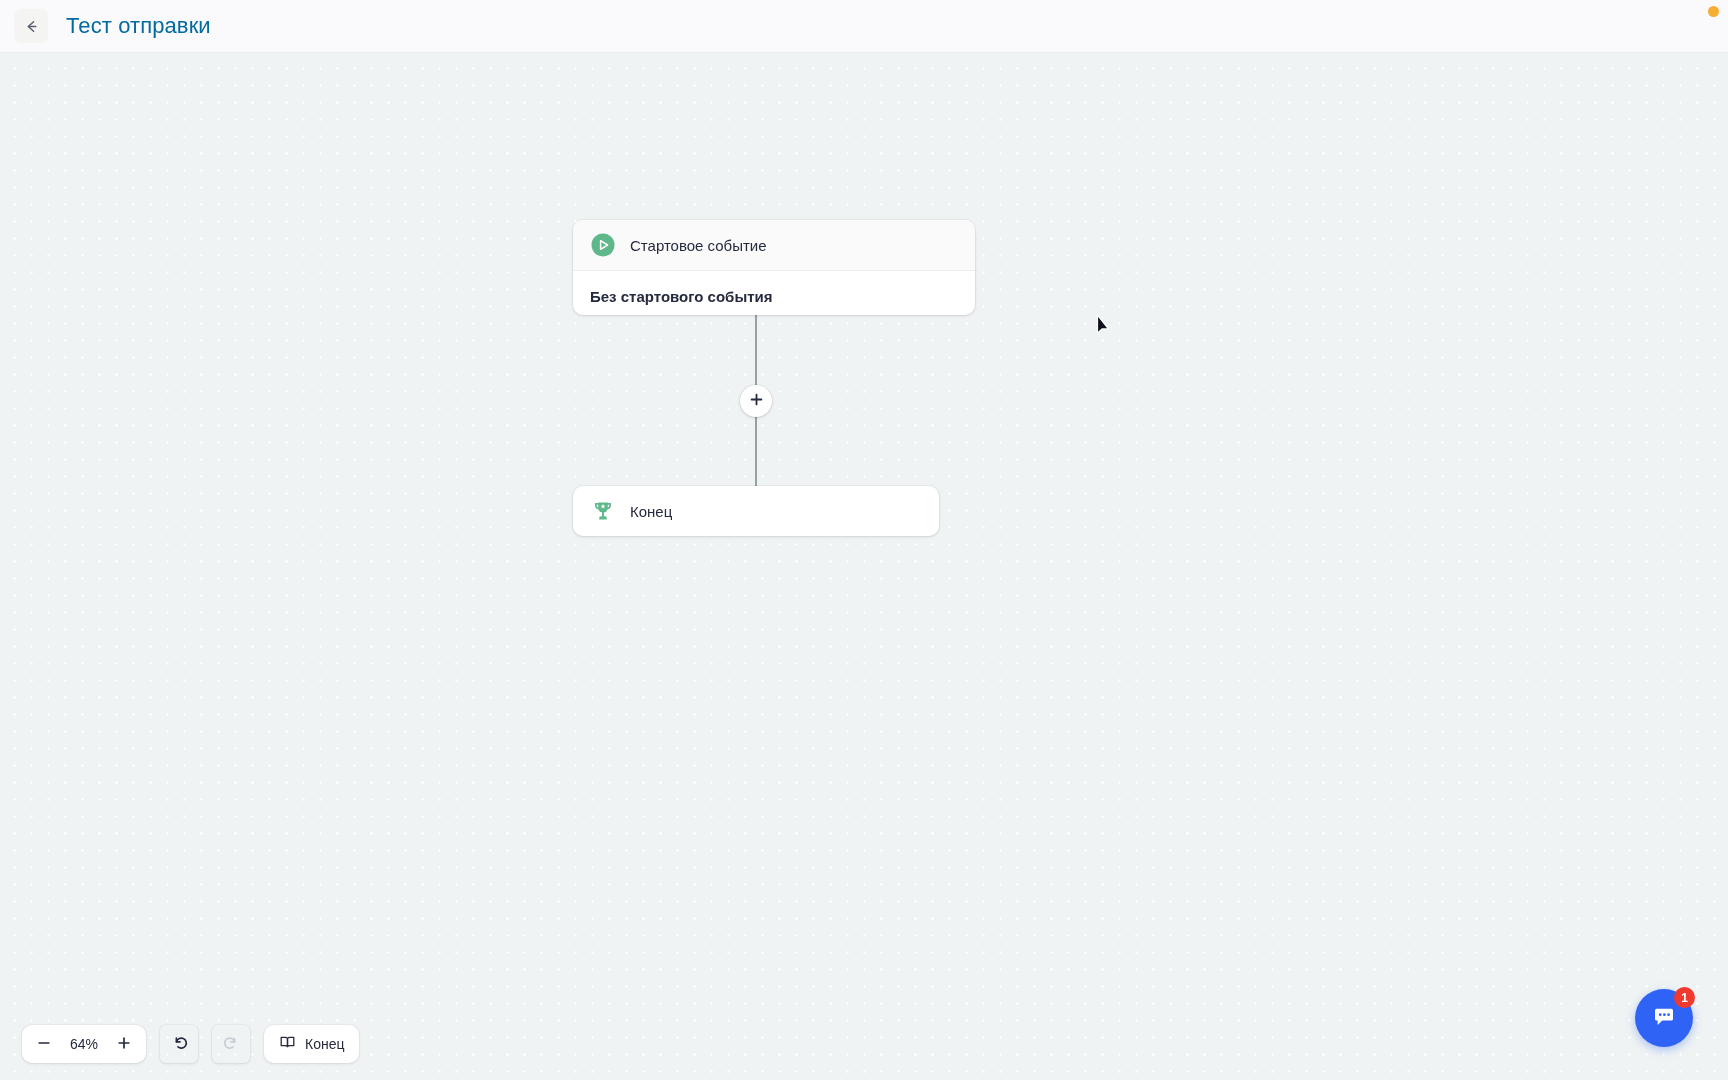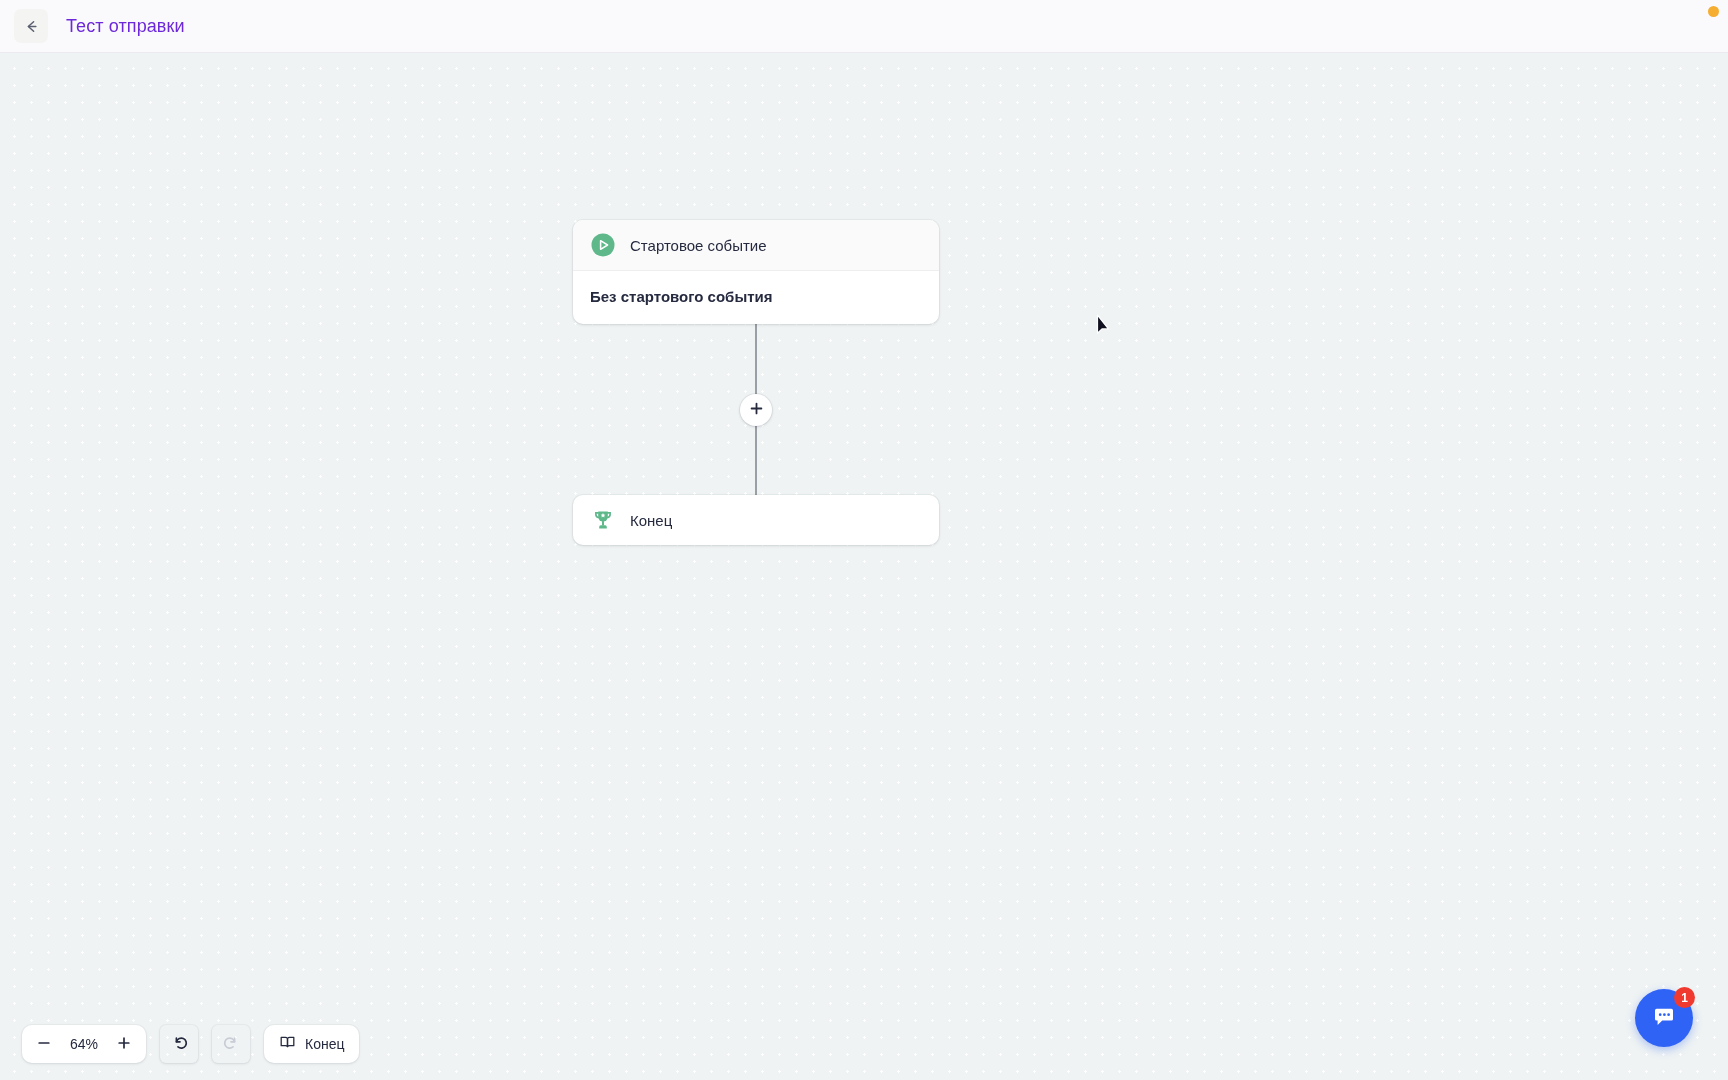--- a/index.html
+++ b/index.html
@@ -40,22 +40,22 @@
     display: flex;
     align-items: center;
     justify-content: center;
     cursor: pointer;
     border: none;
   }
   .back-btn svg { display: block; }
 
   .page-title {
     margin-left: 18px;
-    font-size: 18px;
-    color: #6d28d9;
+    font-size: 22px;
+    color: #0369a1;
     letter-spacing: .1px;
     white-space: nowrap;
   }
 
   .header-right {
     margin-left: auto;
     display: flex;
     align-items: center;
     gap: 20px;
     padding-right: 22px;
@@ -110,21 +110,21 @@
 
   
   .flow {
     position: absolute;
     left: 573px;
     top: 167px;
     width: 366px;
   }
 
   .node-card {
-    width: 366px;
+    width: 402px;
     background: #ffffff;
     border-radius: 10px;
     box-shadow: 0 1px 3px rgba(32, 40, 60, .12), 0 0 0 1px rgba(32, 40, 60, .04);
     overflow: hidden;
     cursor: pointer;
     position: relative;
     z-index: 5;
   }
 
   .node-header {
@@ -150,21 +150,21 @@
     color: #262a3f;
     white-space: nowrap;
   }
 
   .node-divider {
     height: 1px;
     background: #eeeef1;
   }
 
   .node-body {
-    padding: 17px 17px 19px 17px;
+    padding: 17px 17px 10px 17px;
     font-size: 15px;
     font-weight: bold;
     color: #262a3f;
     white-space: nowrap;
   }
 
   
   .connector {
     position: relative;
     height: 171px;

